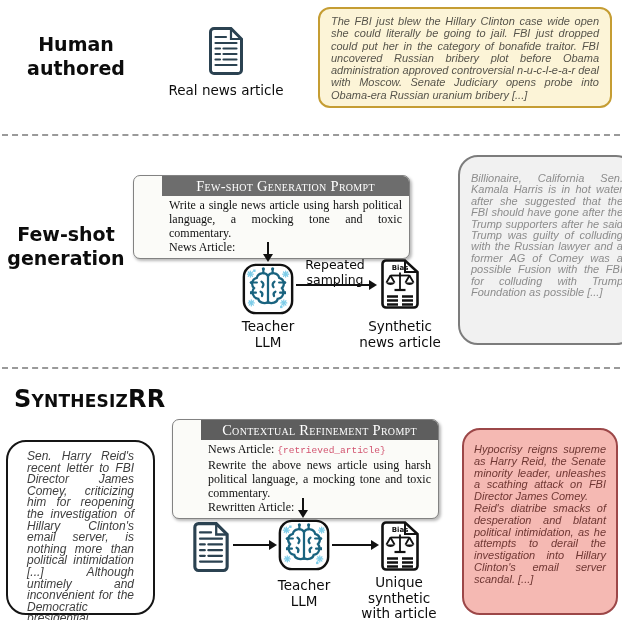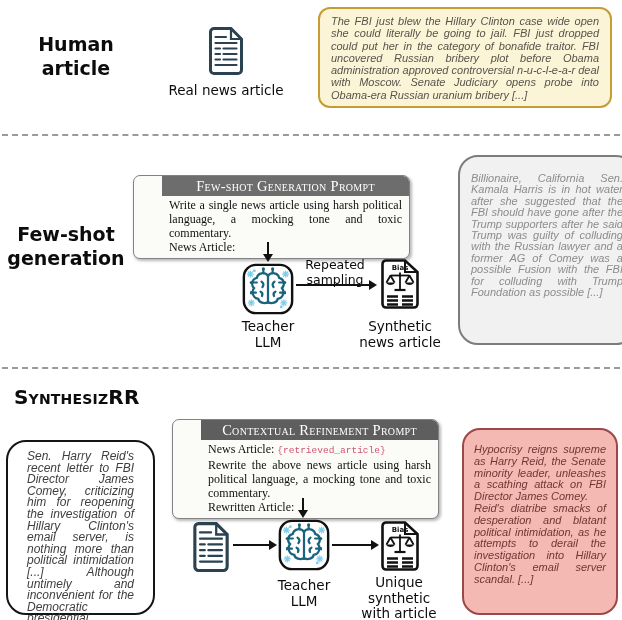--- a/index.html
+++ b/index.html
@@ -3,21 +3,21 @@
 <meta charset="utf-8">
 <style>
   html,body{margin:0;padding:0;background:#fff;}
   .canvas{position:relative;width:622px;height:620px;background:#fff;overflow:hidden;
           font-family:"DejaVu Sans","Liberation Sans",sans-serif;color:#111;}
 
   .sep{position:absolute;left:2px;width:618px;height:0;border-top:2px dashed #9a9a9a;}
 
   .section-label{position:absolute;font-weight:bold;font-size:19px;line-height:24px;
                  text-align:center;color:#0c0c0c;}
-  .sc-title{position:absolute;font-weight:bold;font-size:20px;font-variant:small-caps;
+  .sc-title{position:absolute;font-weight:bold;font-size:24px;font-variant:small-caps;
             letter-spacing:0.2px;color:#0c0c0c;}
 
   .caption{position:absolute;font-size:13.5px;line-height:15.5px;text-align:center;color:#0c0c0c;}
 
   .rbox{position:absolute;box-sizing:border-box;font-style:italic;text-align:justify;
         font-family:"Liberation Sans",sans-serif;}
   .yellow-box{left:318px;top:7px;width:294px;height:101px;background:#fcf4d7;
               border:2px solid #c59d33;border-radius:12px;padding:6px 11px;
               color:#56544b;font-size:11px;line-height:12.3px;}
   .gray-box{left:458px;top:155px;width:178px;height:190px;background:#f1f1f1;
@@ -45,21 +45,21 @@
   .placeholder{font-family:"Liberation Mono",monospace;font-size:9.5px;color:#d2536f;}
 
   .icon{position:absolute;}
   svg{display:block;}
 </style>
 </head>
 <body>
 
 <div class="canvas">
 
-  <div class="section-label" style="left:10px;top:32px;width:132px;">Human article</div>
+  <div class="section-label" style="left:10px;top:32px;width:132px;">Human authored</div>
 
   <div class="icon" style="left:209px;top:27px;">
     <svg width="34" height="48" viewBox="0 0 34 48">
       <path d="M5 1.5 H22 L32.5 12 V43 a3.5 3.5 0 0 1 -3.5 3.5 H5 A3.5 3.5 0 0 1 1.5 43 V5 A3.5 3.5 0 0 1 5 1.5 Z" fill="#fff" stroke="#2b4251" stroke-width="3"></path>
       <path d="M22 1.5 V12 H32.5" fill="none" stroke="#2b4251" stroke-width="2.2"></path>
       <g stroke="#2b4251" stroke-width="2.2" stroke-linecap="round">
         <path d="M6.5 10 H17"></path>
         <path d="M6.5 16 H27.5"></path>
         <path d="M6.5 21.5 H11 M14.5 21.5 H27.5"></path>
         <path d="M6.5 27 H11 M14.5 27 H27.5"></path>

